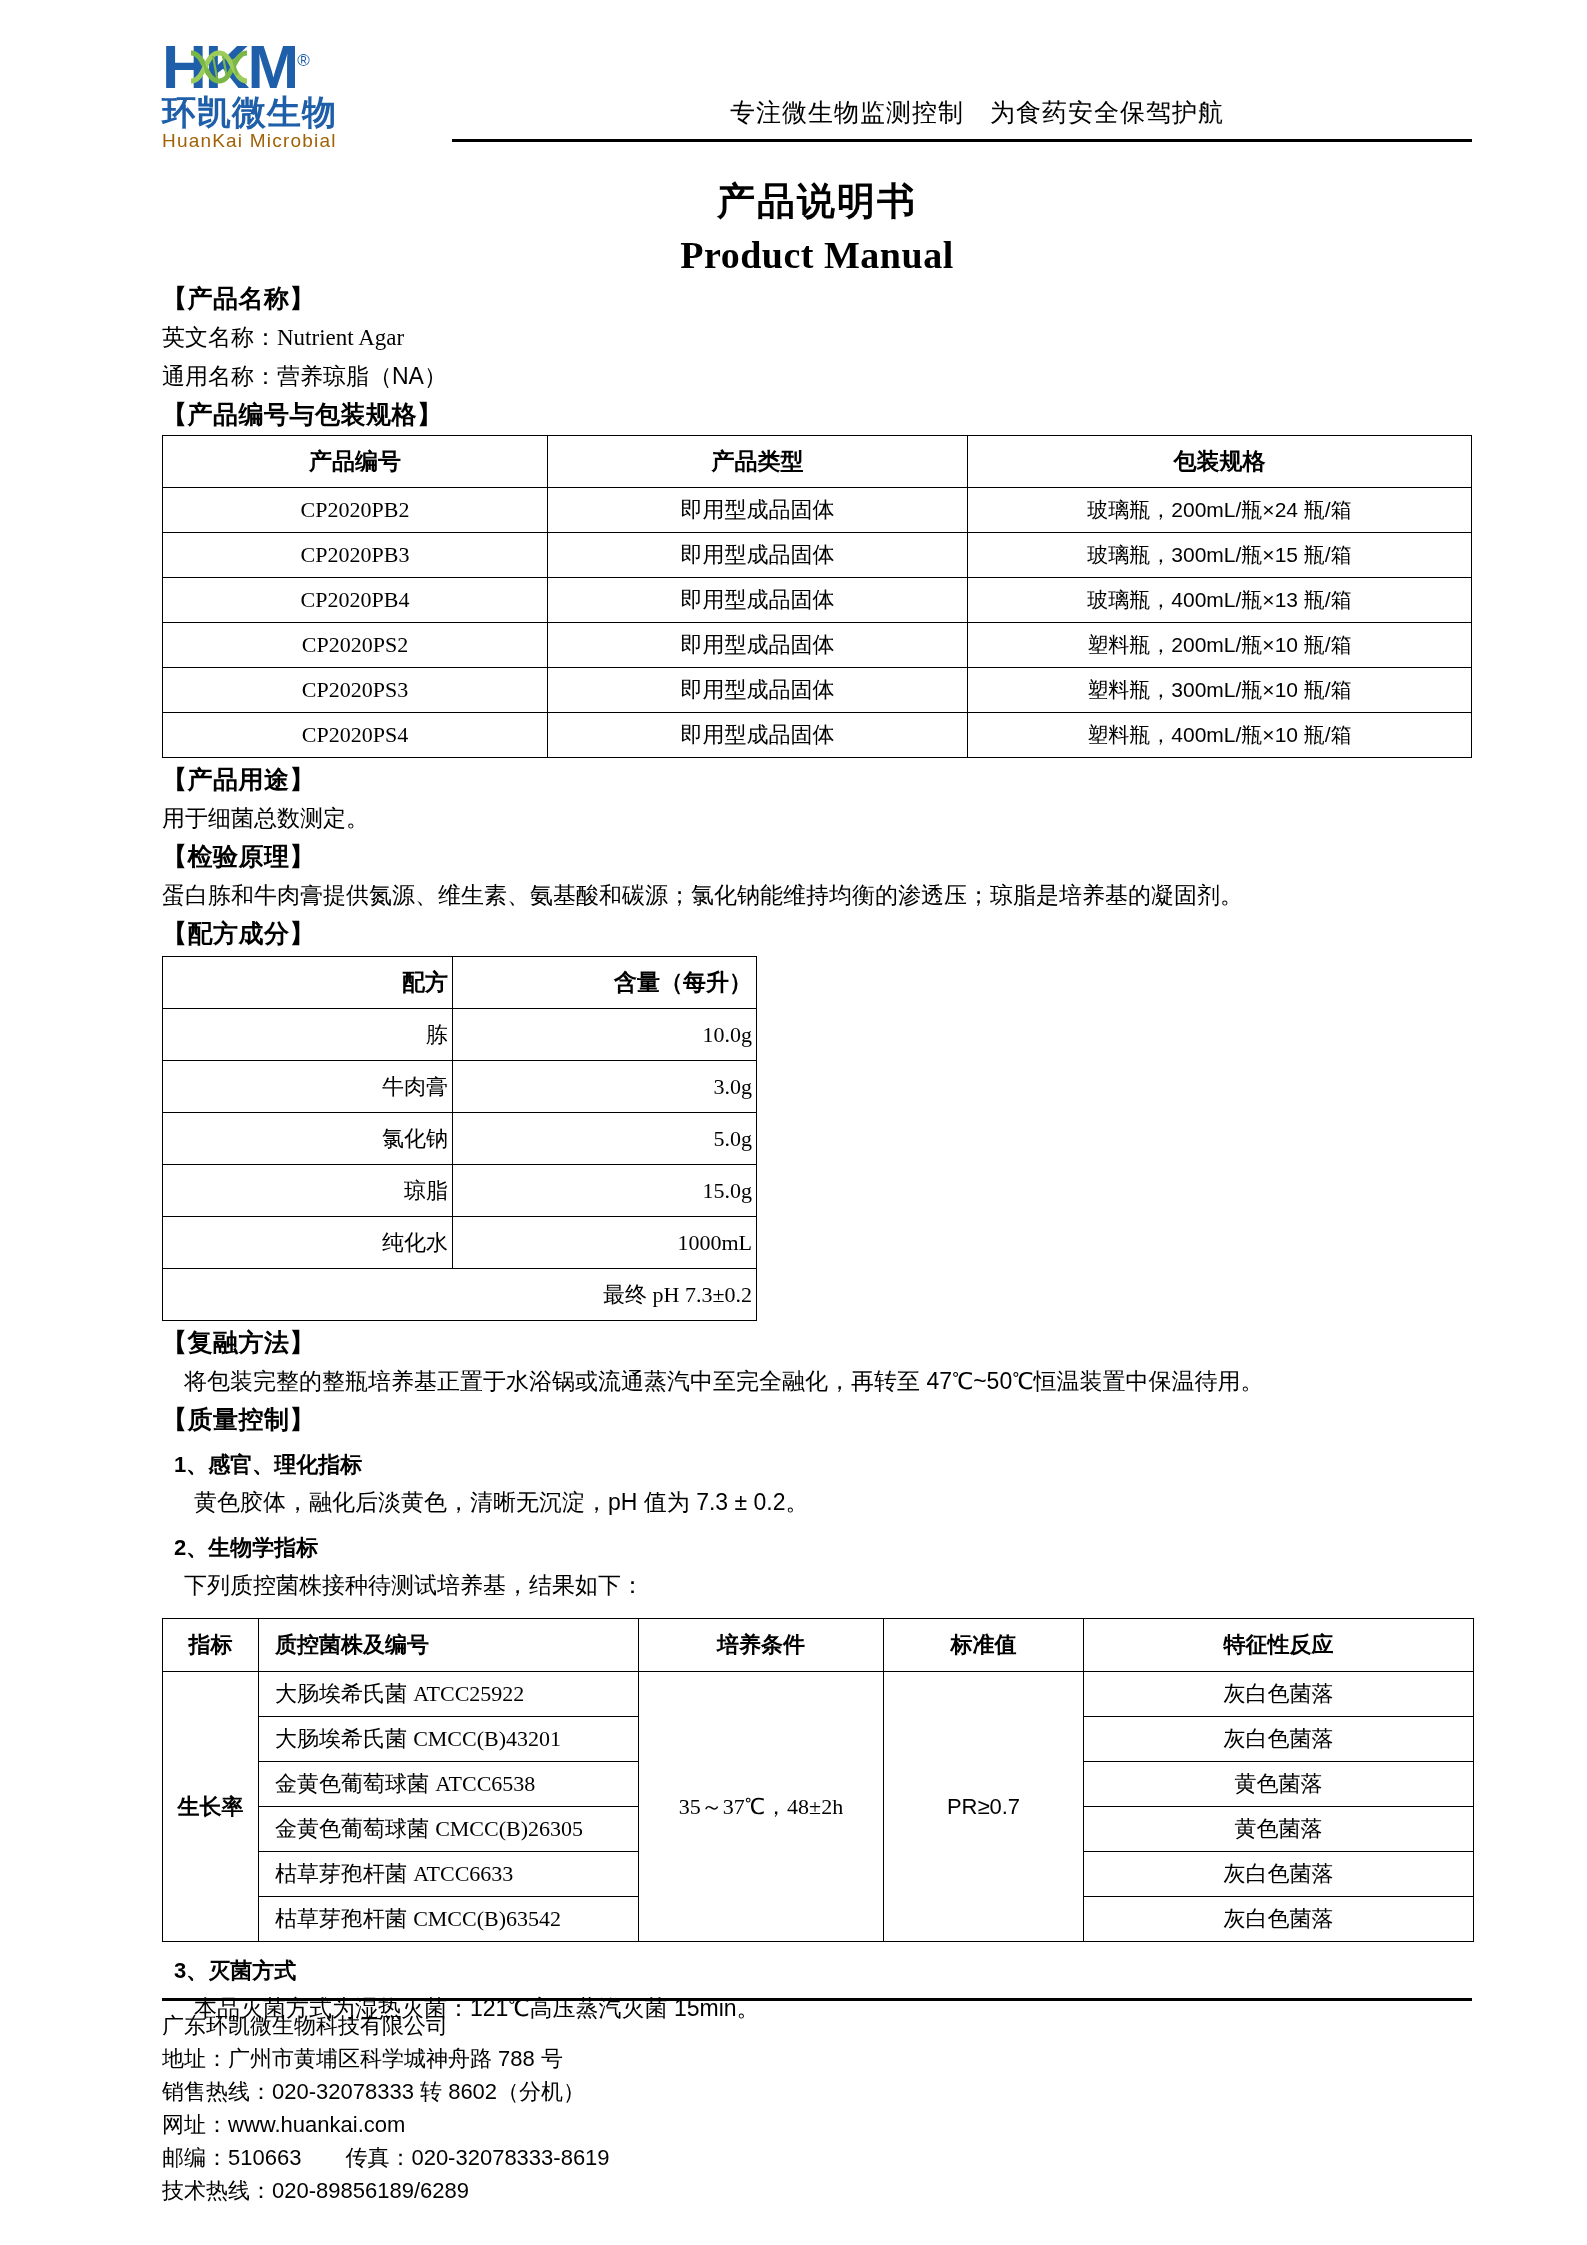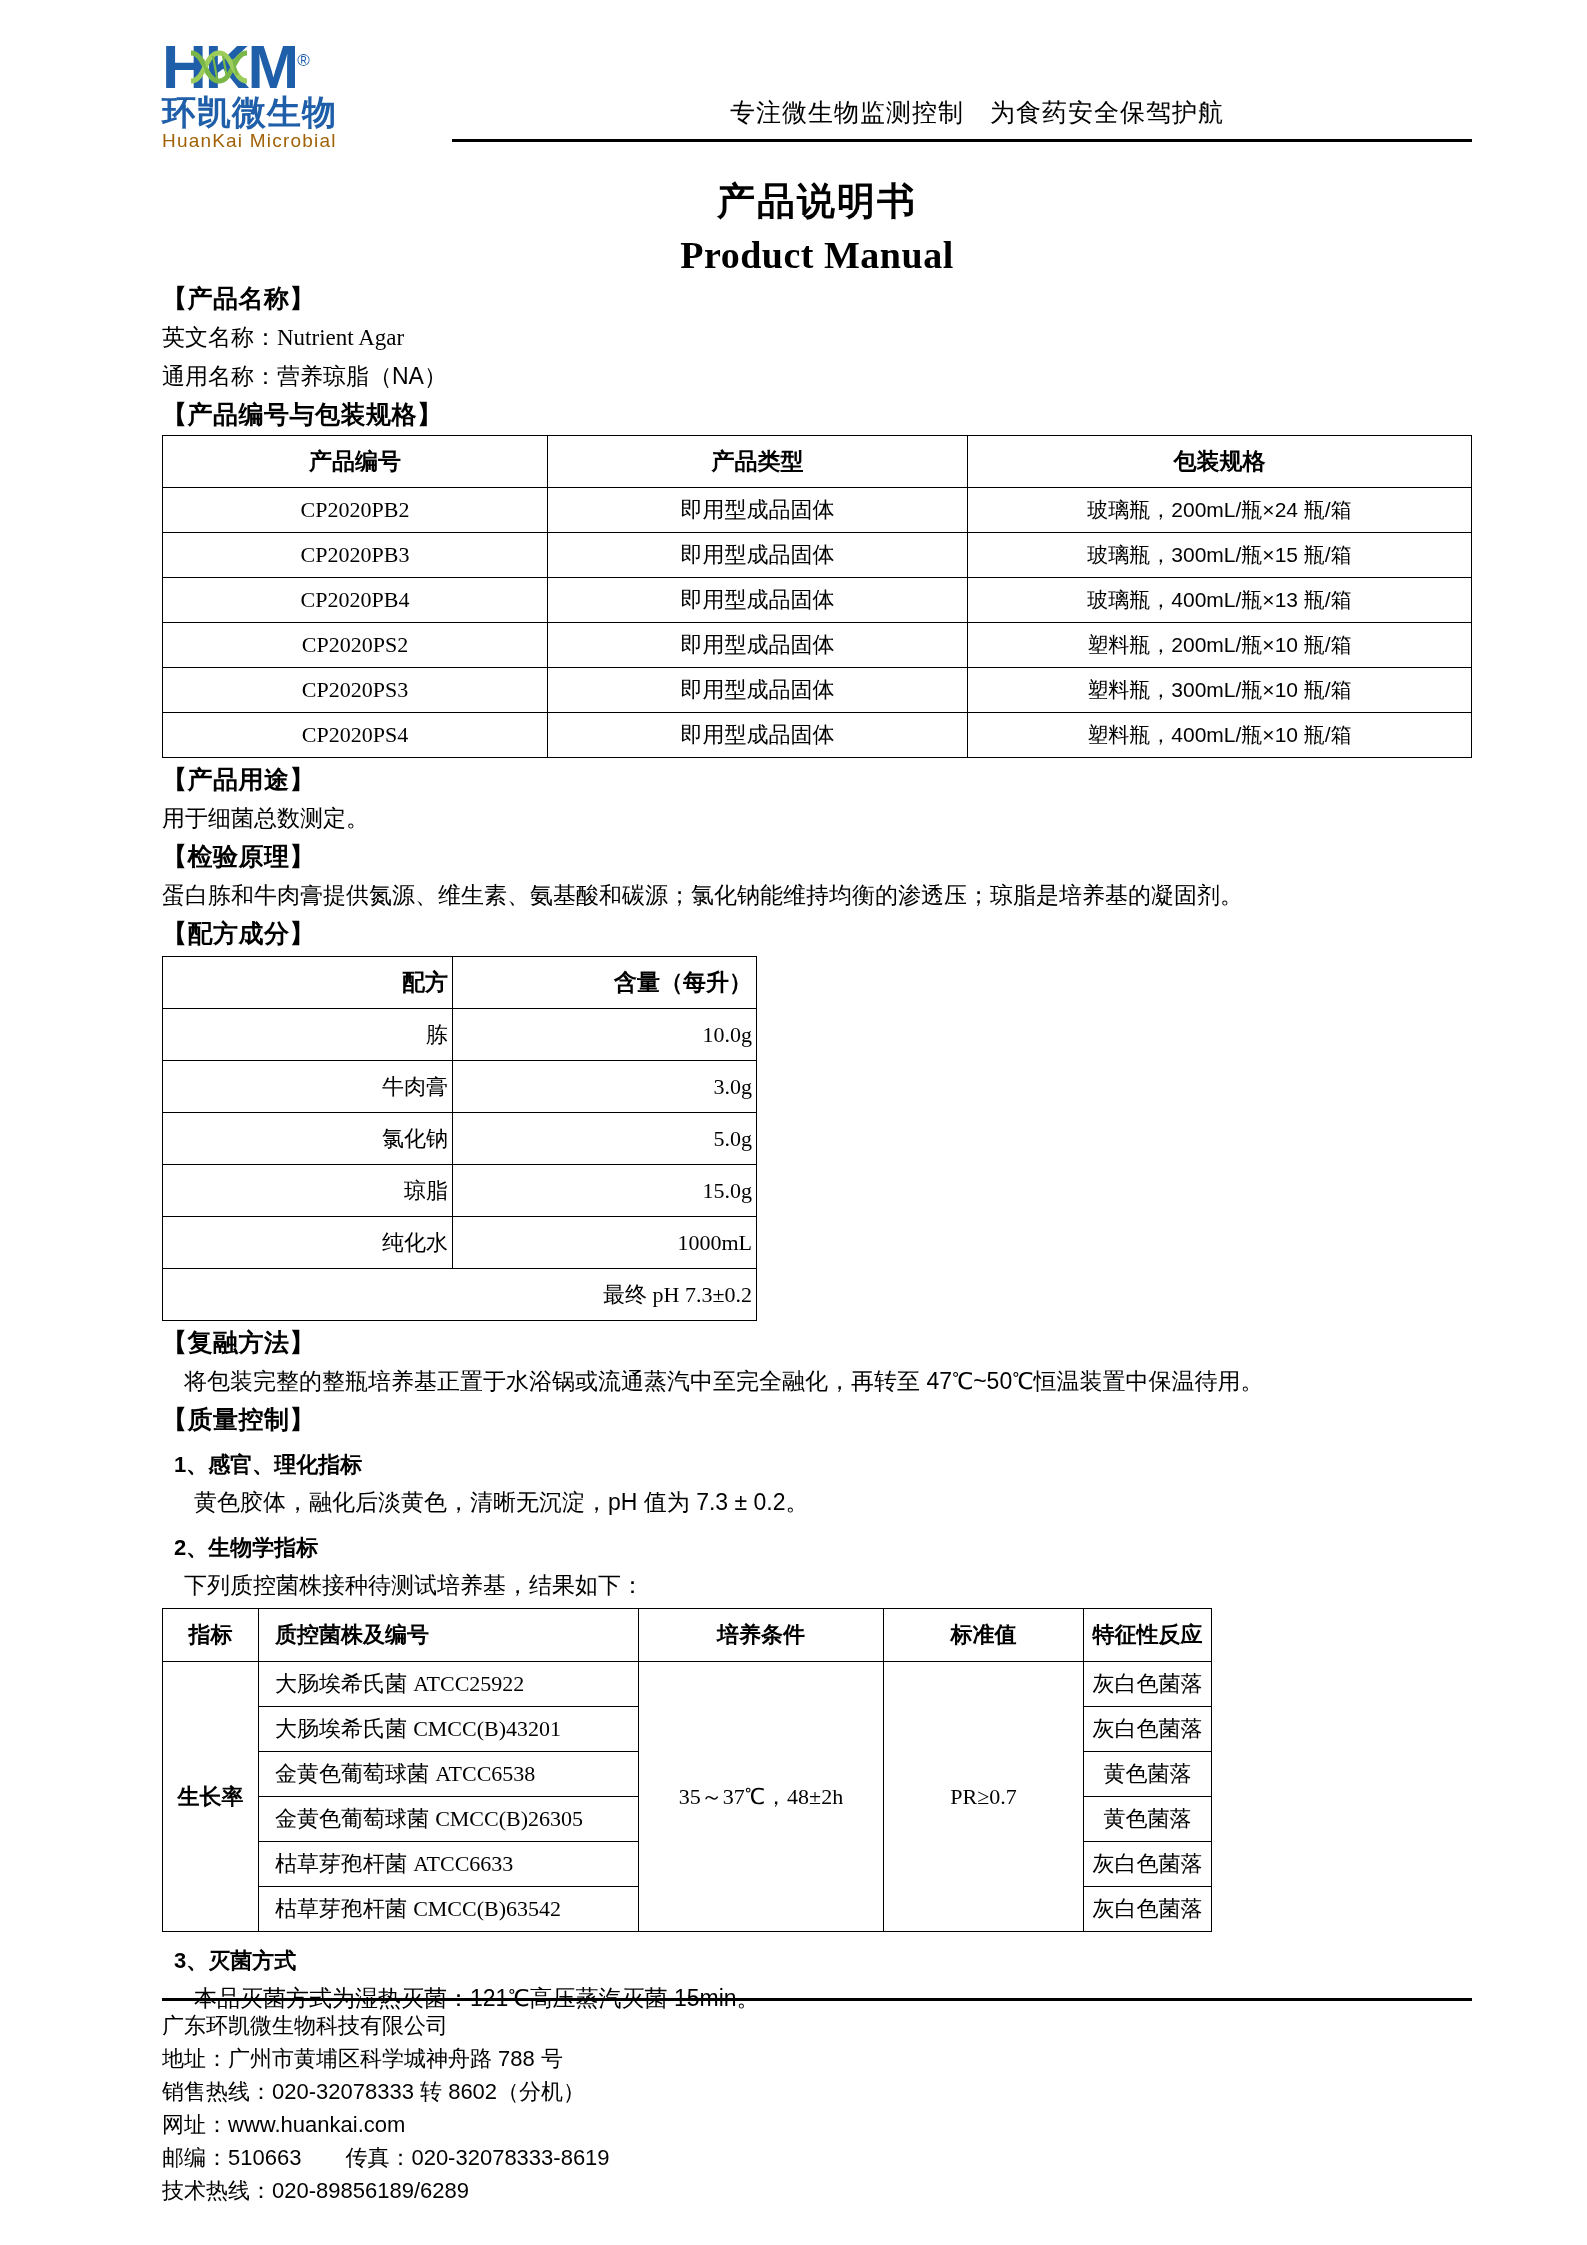--- a/index.html
+++ b/index.html
@@ -176,37 +176,37 @@
   .tbl-formula th {
     font-family: "Liberation Sans", sans-serif;
     font-weight: bold;
   }
   .tbl-formula .f-name { font-family: "Liberation Sans", sans-serif; width: 290px; }
   .tbl-formula .f-val { font-family: "Liberation Serif", serif; }
   .tbl-formula .f-val.center { padding-left: 40px; }
   .tbl-formula .f-ph { font-family: "Liberation Serif", serif; }
   .tbl-formula .f-ph .cjkin { font-family: Liberation Serif, serif; }
 
-  .tbl-qc { width: 1050px; margin-top: 6px; }
+  .tbl-qc { width: 1312px; margin-top: 16px; }
   .tbl-qc th { font-size: 22px; padding: 11px 4px; }
   .tbl-qc td { height: 41px; font-size: 22px; }
   .tbl-qc .q-ind {
     font-family: "Liberation Sans", sans-serif;
     font-weight: bold;
     width: 96px;
   }
   .tbl-qc .q-strain {
     text-align: left;
     padding-left: 16px;
     width: 380px;
   }
   .tbl-qc .q-strain .zh { font-family: "Liberation Sans", sans-serif; }
   .tbl-qc .q-strain .en { font-family: "Liberation Serif", serif; }
   .tbl-qc .q-cond { width: 245px; font-family: "Liberation Serif", serif; }
-  .tbl-qc .q-std { width: 200px; font-family: Liberation Serif, serif; }
+  .tbl-qc .q-std { width: 200px; font-family: Liberation Sans, sans-serif; }
   .tbl-qc .q-react { font-family: "Liberation Sans", sans-serif; }
 
   
   .footer {
     position: absolute;
     left: 162px;
     right: 115px;
     bottom: 38px;
   }
   .footer-rule {

